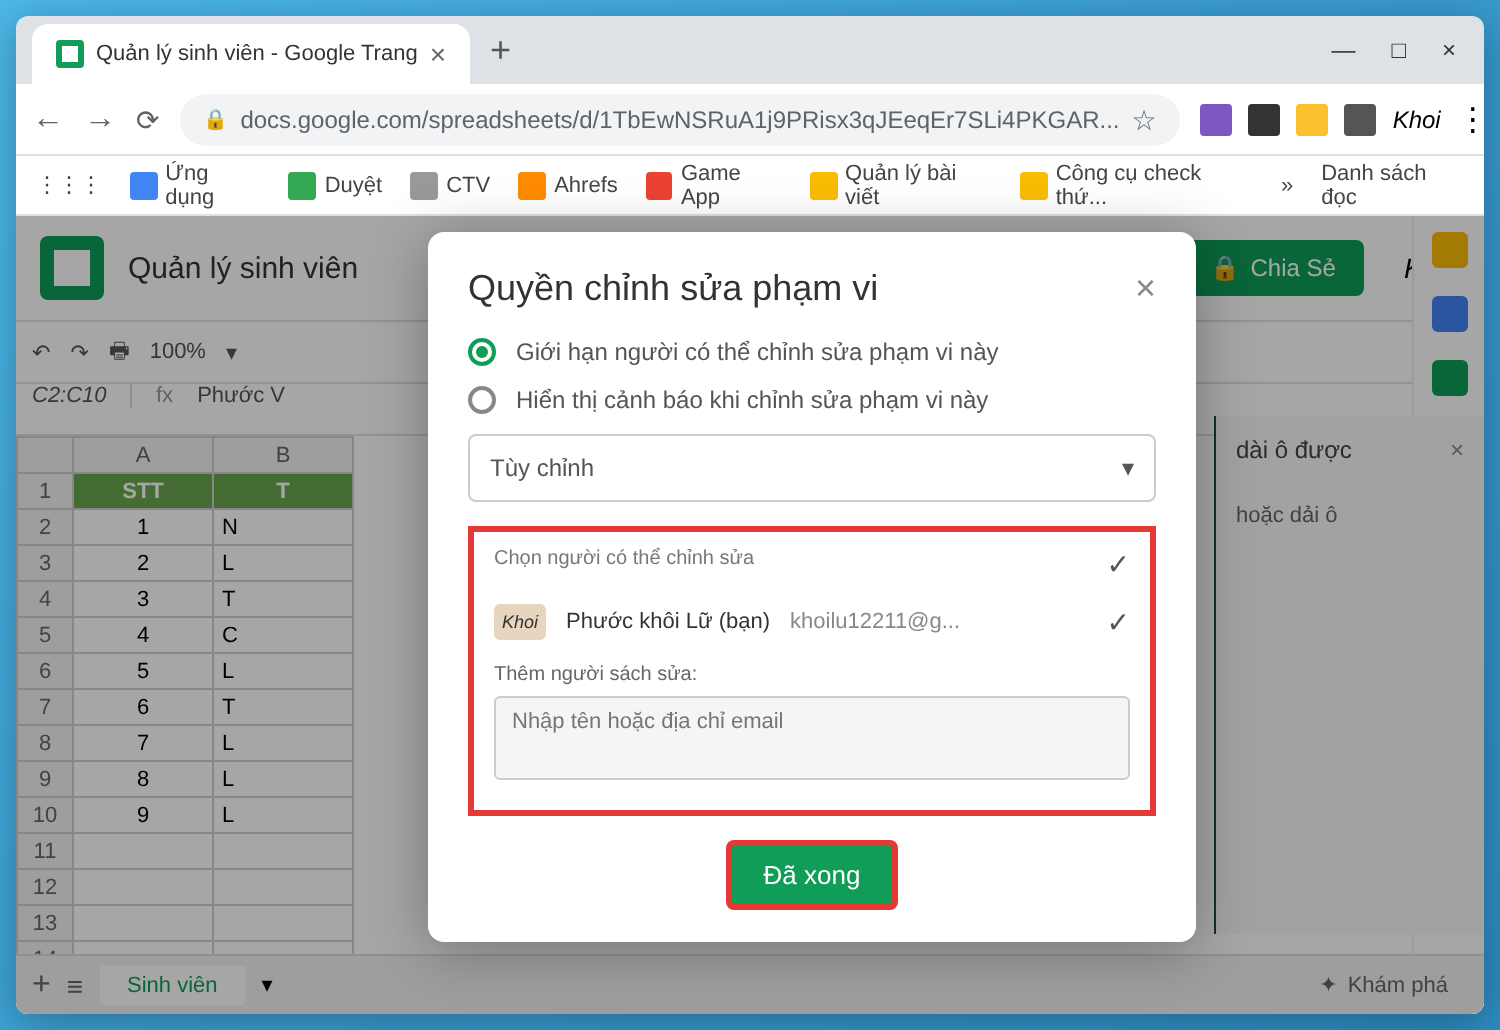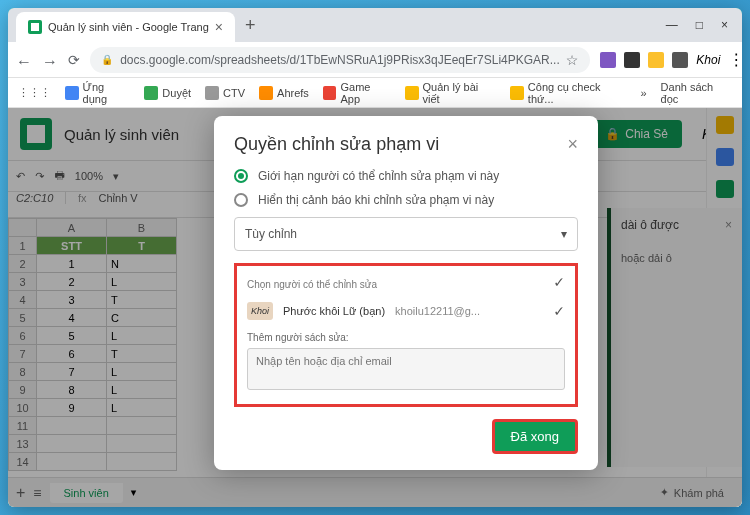--- a/index.html
+++ b/index.html
@@ -46,31 +46,31 @@
 .overlay{position:absolute;inset:0;background:rgba(0,0,0,0.35);z-index:10}
 .modal{position:absolute;left:206px;top:8px;width:384px;background:#fff;border-radius:8px;z-index:20;padding:18px 20px 16px;box-shadow:0 4px 30px rgba(0,0,0,0.3)}
 .modal-title{font-size:18px;color:#333;margin-bottom:14px;display:flex;justify-content:space-between;align-items:center}
 .modal-close{font-size:18px;color:#888;cursor:pointer}
 .radio-row{display:flex;align-items:center;gap:10px;font-size:12px;color:#555;margin:10px 0}
 .radio{width:14px;height:14px;border:2px solid #888;border-radius:50%;position:relative}
 .radio.checked{border-color:#0f9d58}
 .radio.checked::after{content:'';position:absolute;inset:2px;background:#0f9d58;border-radius:50%}
 .select{margin-top:10px;height:34px;border:1px solid #ccc;border-radius:4px;display:flex;align-items:center;padding:0 10px;font-size:12px;color:#555;justify-content:space-between}
 .redbox{border:3px solid #e53935;margin-top:12px;padding:8px 10px 10px}
-.chooselbl{font-size:10px;color:#777;display:flex;justify-content:space-between;align-items:flex-end}
+.chooselbl{font-size:10px;color:#777;display:flex;justify-content:space-between;align-items:flex-start}
 .check{font-size:14px;color:#555}
 .person{display:flex;align-items:center;gap:10px;margin:12px 0;font-size:11px}
 .avatar{width:26px;height:18px;background:#e8d5c0;border-radius:3px;display:flex;align-items:center;justify-content:center;font-size:9px;font-style:italic;color:#333}
 .pname{color:#333}
 .pemail{color:#888}
 .addlbl{font-size:10px;color:#666;margin-top:6px}
 .addinput{margin-top:5px;width:100%;height:42px;border:1px solid #ccc;border-radius:3px;background:#f5f5f5;padding:6px 8px;font-size:11px;color:#aaa;resize:none;font-family:inherit}
-.done{display:flex;justify-content:flex-end;margin-top:12px}
+.done{display:flex;justify-content:center;margin-top:12px}
 .done-btn{background:#0f9d58;color:#fff;border:3px solid #e53935;padding:7px 16px;font-size:13px;border-radius:4px;cursor:pointer;font-weight:500}
-.sidebar{position:absolute;right:0;top:100px;bottom:40px;width:135px;background:#f9f9f9;border-left:4px solid #14532d;padding:10px;font-size:11px;z-index:5}
+.sidebar{position:absolute;right:0;top:100px;bottom:40px;width:135px;background:#f9f9f9;border-left:1px solid #14532d;padding:10px;font-size:11px;z-index:5}
 .side-title{font-size:12px;color:#444;display:flex;justify-content:space-between}
 .side-x{color:#888}
 .bottom{position:absolute;bottom:0;left:0;right:0;height:30px;background:#f3f3f3;border-top:1px solid #ddd;display:flex;align-items:center;padding:0 8px;gap:8px;font-size:11px;z-index:5}
 .sheet-tab{background:#fff;padding:4px 14px;border-radius:0 0 3px 3px;color:#0f9d58;font-weight:500}
 .plus{font-size:16px;color:#666}
 .hamburger{font-size:14px;color:#666}
 .explore{margin-left:auto;color:#666;display:flex;align-items:center;gap:5px;padding-right:10px}
 .side-icons{position:absolute;right:0;top:0;width:36px;background:#fff;border-left:1px solid #eee;height:100%;display:flex;flex-direction:column;align-items:center;padding-top:8px;gap:14px;z-index:3}
 .side-ico{width:18px;height:18px;border-radius:3px}
 .ico1{background:#fbbc04}
@@ -168,21 +168,21 @@
         <span>↶</span>
         <span>↷</span>
         <span>🖶</span>
         <span>100%</span>
         <span>▾</span>
       </div>
 
       <div class="cellref">
         <span class="cell-box">C2:C10</span>
         <span class="fx">fx</span>
-        <span>Chỉnh V</span>
+        <span>Phước V</span>
       </div>
 
       <div class="side-icons">
         <div class="side-ico ico1"></div>
         <div class="side-ico ico2"></div>
         <div class="side-ico ico3"></div>
       </div>
 
       <div class="grid">
         <table>
@@ -237,20 +237,25 @@
                 <td>8</td>
                 <td class="datacol">L</td>
               </tr>
           <tr>
                 <td class="rowh">10</td>
                 <td>9</td>
                 <td class="datacol">L</td>
               </tr>
           <tr>
                 <td class="rowh">11</td>
+                <td></td>
+                <td></td>
+              </tr>
+          <tr>
+                <td class="rowh">12</td>
                 <td></td>
                 <td></td>
               </tr>
           <tr>
                 <td class="rowh">13</td>
                 <td></td>
                 <td></td>
               </tr>
           <tr>
                 <td class="rowh">14</td>

